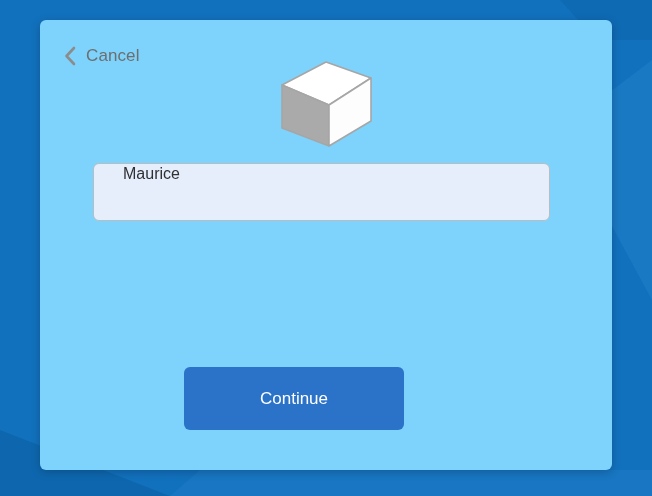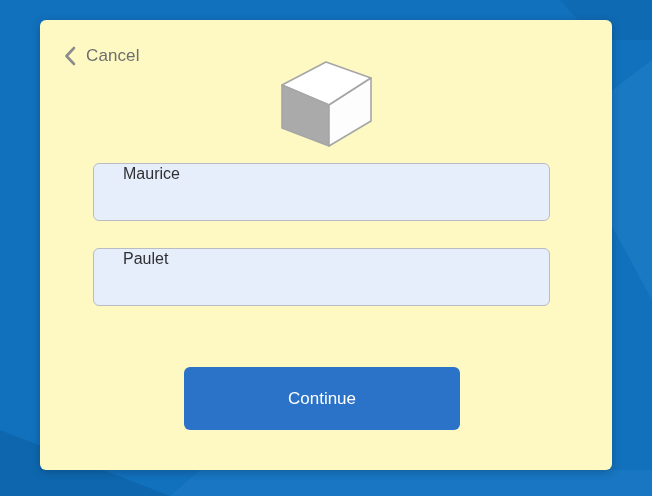--- a/index.html
+++ b/index.html
@@ -24,21 +24,21 @@
     z-index: 0;
   }
 
   
   #dialog-card {
     position: absolute;
     left: 40px;
     top: 20px;
     width: 572px;
     height: 450px;
-    background: #fef9c3;
+    background: #7dd3fc;
     border-radius: 6px;
     box-shadow: 0 2px 10px rgba(0, 0, 0, 0.22);
     z-index: 2;
   }
 
   
   #cancel-link {
     position: absolute;
     left: 24px;
     top: 26px;
@@ -97,21 +97,21 @@
     font-size: 16px;
     color: #2f3033;
     line-height: 20px;
   }
 
   
   #continue-button {
     position: absolute;
     left: 144px;
     top: 347px;
-    width: 276px;
+    width: 220px;
     height: 63px;
     background: #2b72c9;
     border: none;
     border-radius: 6px;
     color: #ffffff;
     font-family: "Liberation Sans", sans-serif;
     font-size: 17px;
     line-height: 63px;
     text-align: center;
     padding: 0;
@@ -151,20 +151,17 @@
 
         <polygon points="53,47 95,20 95,63 53,88" fill="#fdfdfd" stroke="#a6a6a6" stroke-width="1.6" stroke-linejoin="round"></polygon>
       </svg>
     </span>
   </div>
 
   <div id="field-list">
     <div class="text-field">
       <span class="value">Maurice</span>
     </div>
-    <div class="text-field">
-      <span class="value">Paulet</span>
-    </div>
   </div>
 
   <button id="continue-button">Continue</button>
 
 </div>
 
 </body></html>

